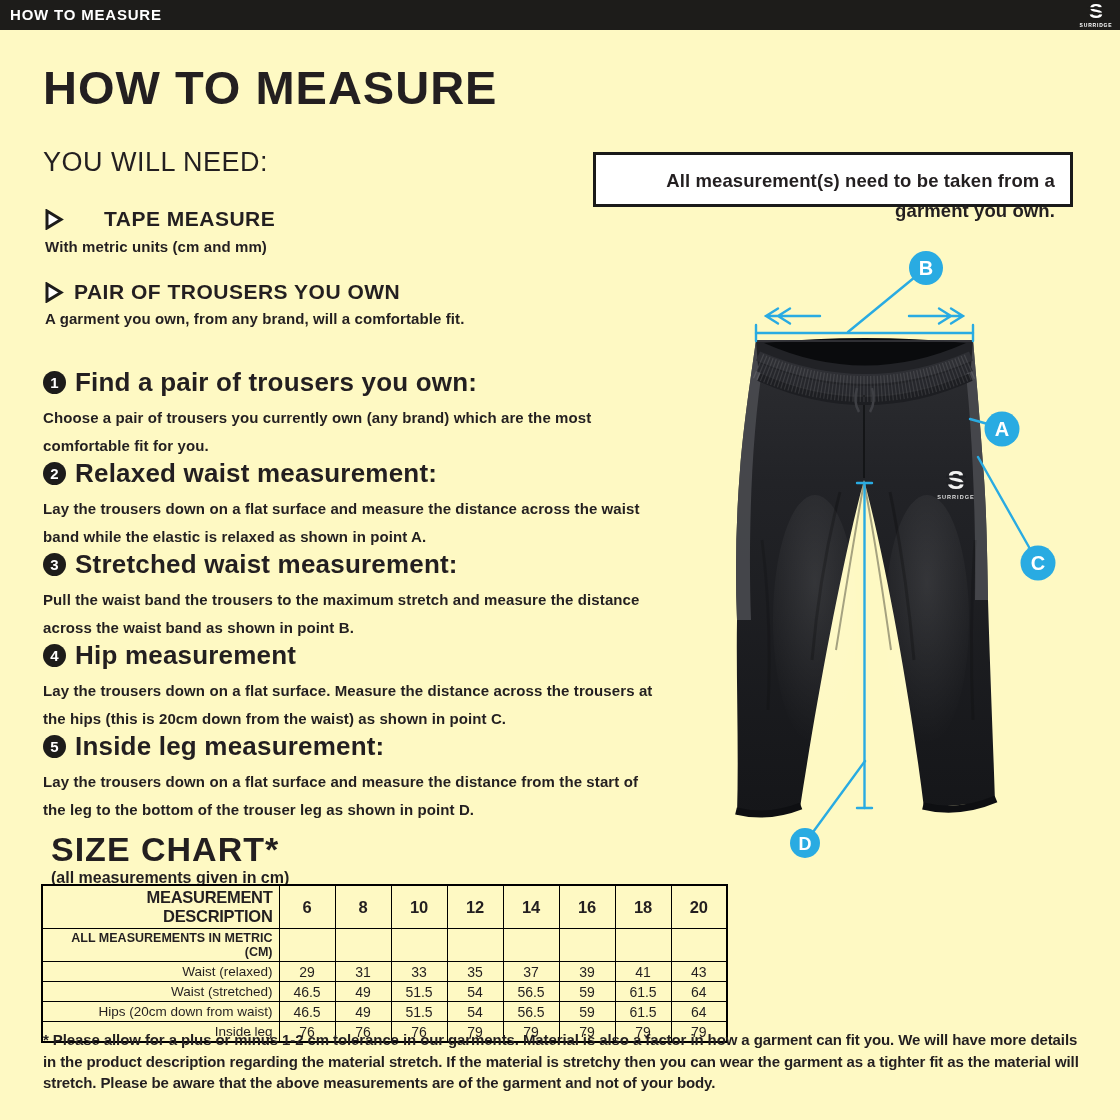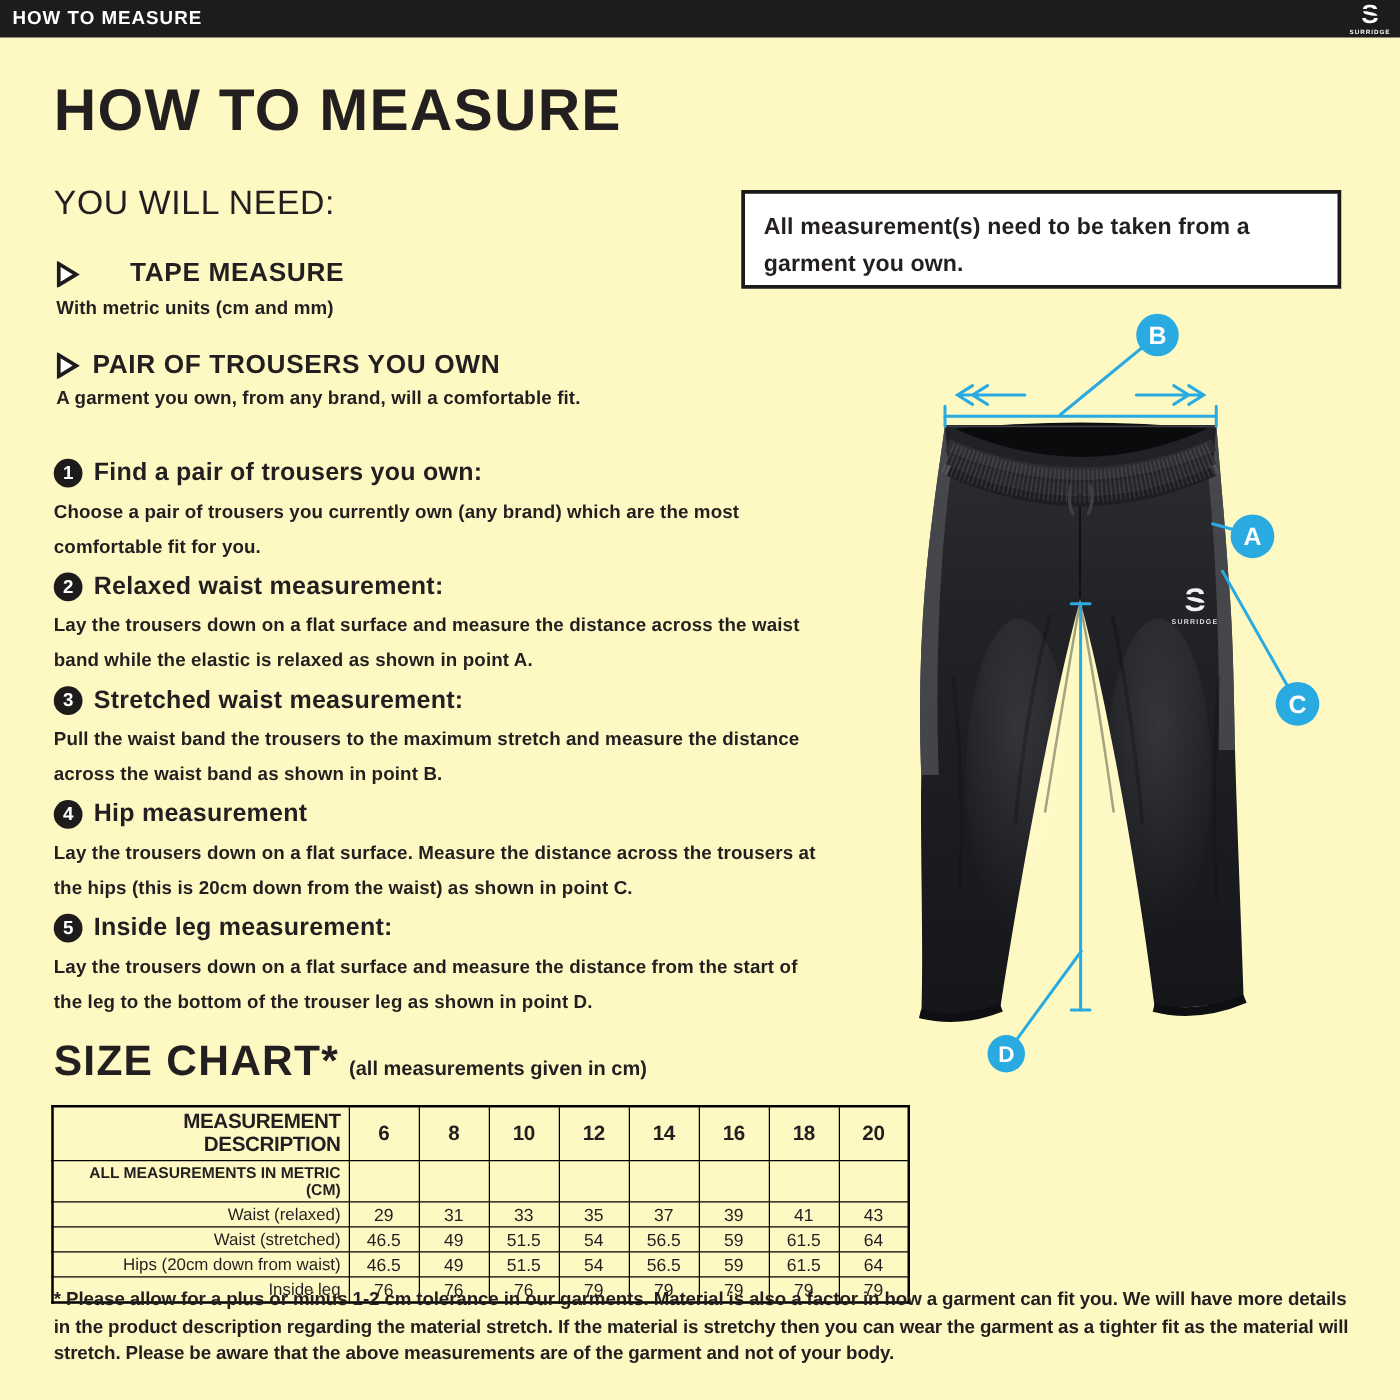--- a/index.html
+++ b/index.html
@@ -16,38 +16,38 @@
   
   .page-title { position:absolute; left:43px; top:64px; font-size:47px; font-weight:800;
                 letter-spacing:1px; line-height:1; }
   .need-heading { position:absolute; left:43px; top:147px; font-size:27px; font-weight:400; letter-spacing:0.5px; }
 
   .need-item { position:absolute; left:45px; display:flex; align-items:center; gap:10px; }
   .need-label { font-size:21px; font-weight:800; letter-spacing:0.5px; }
   .need-desc { position:absolute; left:45px; font-size:15px; font-weight:bold; letter-spacing:0.1px; }
 
   
-  .note-box { position:absolute; left:593px; top:152px; width:480px; height:79px;
-              border:3px solid #1a1a1a; padding:11px 15px; background:#fff; }
+  .note-box { position:absolute; left:593px; top:152px; width:480px; height:55px;
+              border:3px solid #1a1a1a; padding:11px 15px; background:#fff;text-align:right; }
   .note-box p { font-size:18.5px; font-weight:bold; line-height:30px; letter-spacing:0.1px; }
 
   
   .step { position:absolute; left:43px; width:612px; }
   .step-head { display:flex; align-items:center; gap:9px; }
   .step-num { width:23px; height:23px; border-radius:50%; background:#1d1c1a; color:#fff;
               font-size:15px; font-weight:bold; display:flex; align-items:center; justify-content:center;
               flex:0 0 23px; }
-  .step-title { font-size:20px; font-weight:800; letter-spacing:0.2px; }
+  .step-title { font-size:26px; font-weight:800; letter-spacing:0.2px; }
   .step-body { margin-top:6px; font-size:15px; font-weight:bold; line-height:28px; letter-spacing:0.1px; }
 
   
   .diagram { position:absolute; left:690px; top:240px; width:420px; height:630px; }
 
   
-  .size-chart-head { position:absolute; left:43px; top:830px; display:flex; align-items:baseline; }
+  .size-chart-head { position:absolute; left:43px; top:830px; display:flex; align-items:baseline;flex-direction:column; }
   .size-chart-title { font-size:34px; font-weight:800; letter-spacing:1px; }
   .size-chart-sub { font-size:16px; font-weight:bold; margin-left:8px; }
 
   table.size-table { position:absolute; left:41px; top:884px; border-collapse:collapse;
                      border:2px solid #000; table-layout:fixed; }
   .size-table th, .size-table td { border:1.5px solid #000; }
   .size-table th.col-desc, .size-table td.col-desc { width:237px; text-align:right; padding:2px 6px; }
   .size-table th.col-size, .size-table td.col-size { width:56px; text-align:center; }
   .size-table thead th { font-size:16.5px; font-weight:bold; height:26px; letter-spacing:-0.3px; }
   .size-table td { height:19px; }

